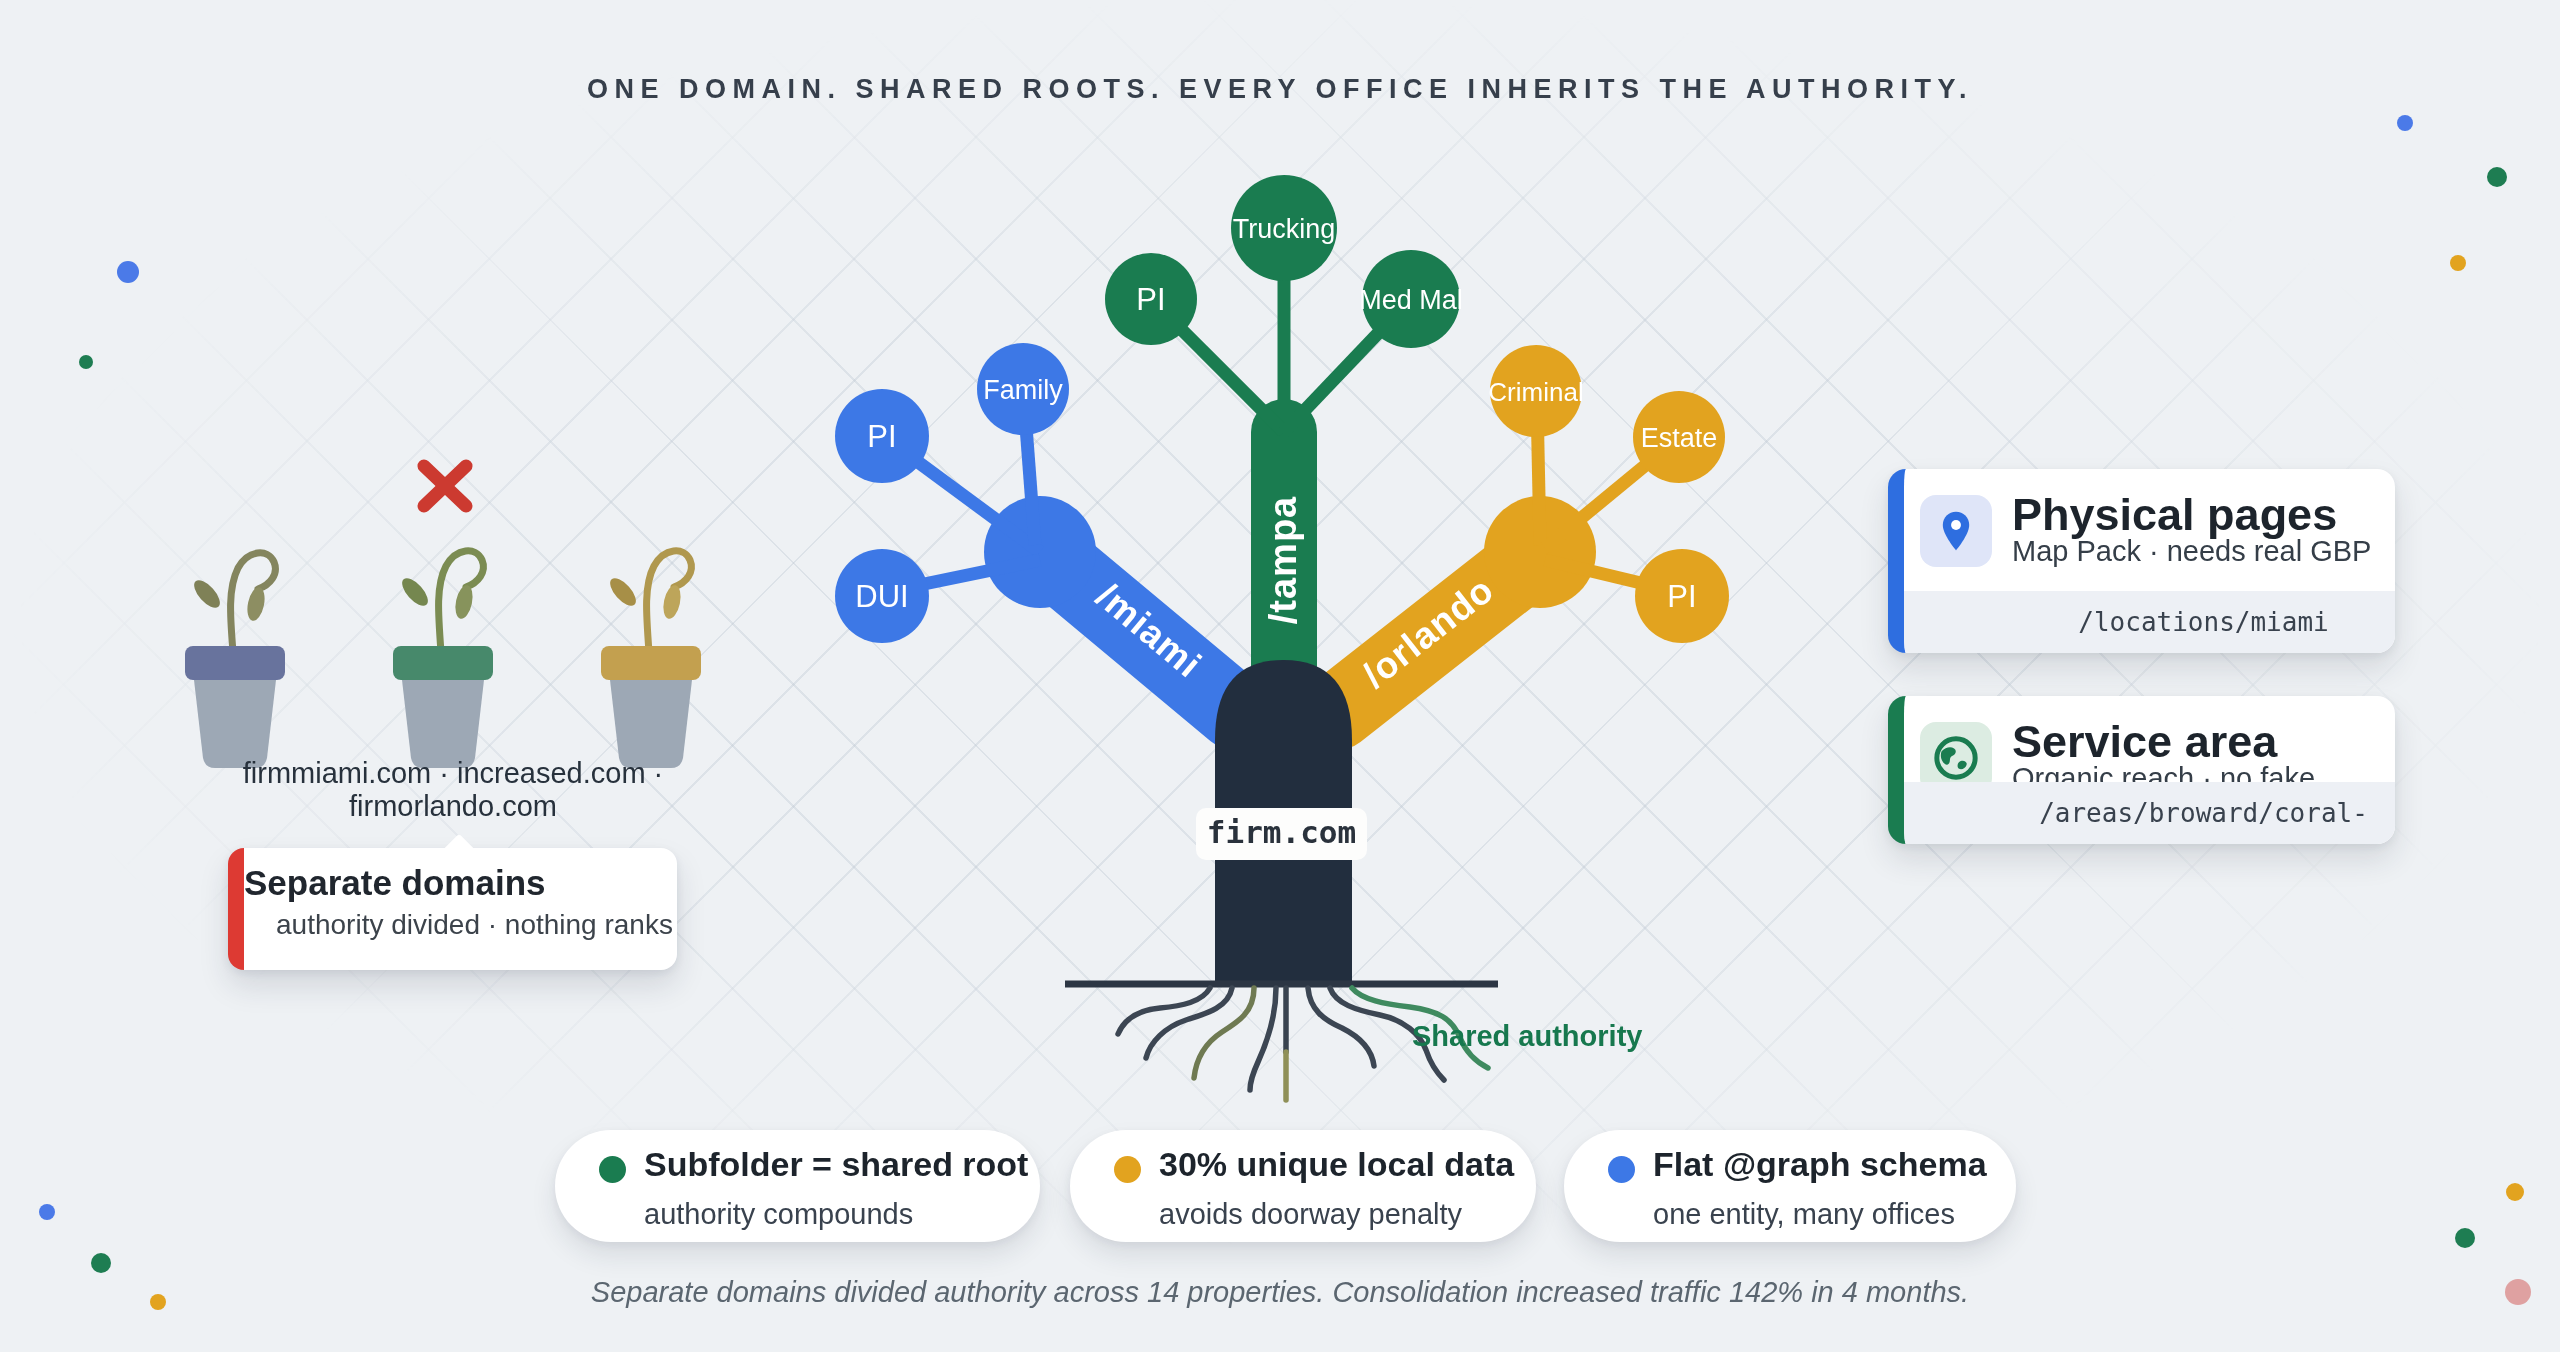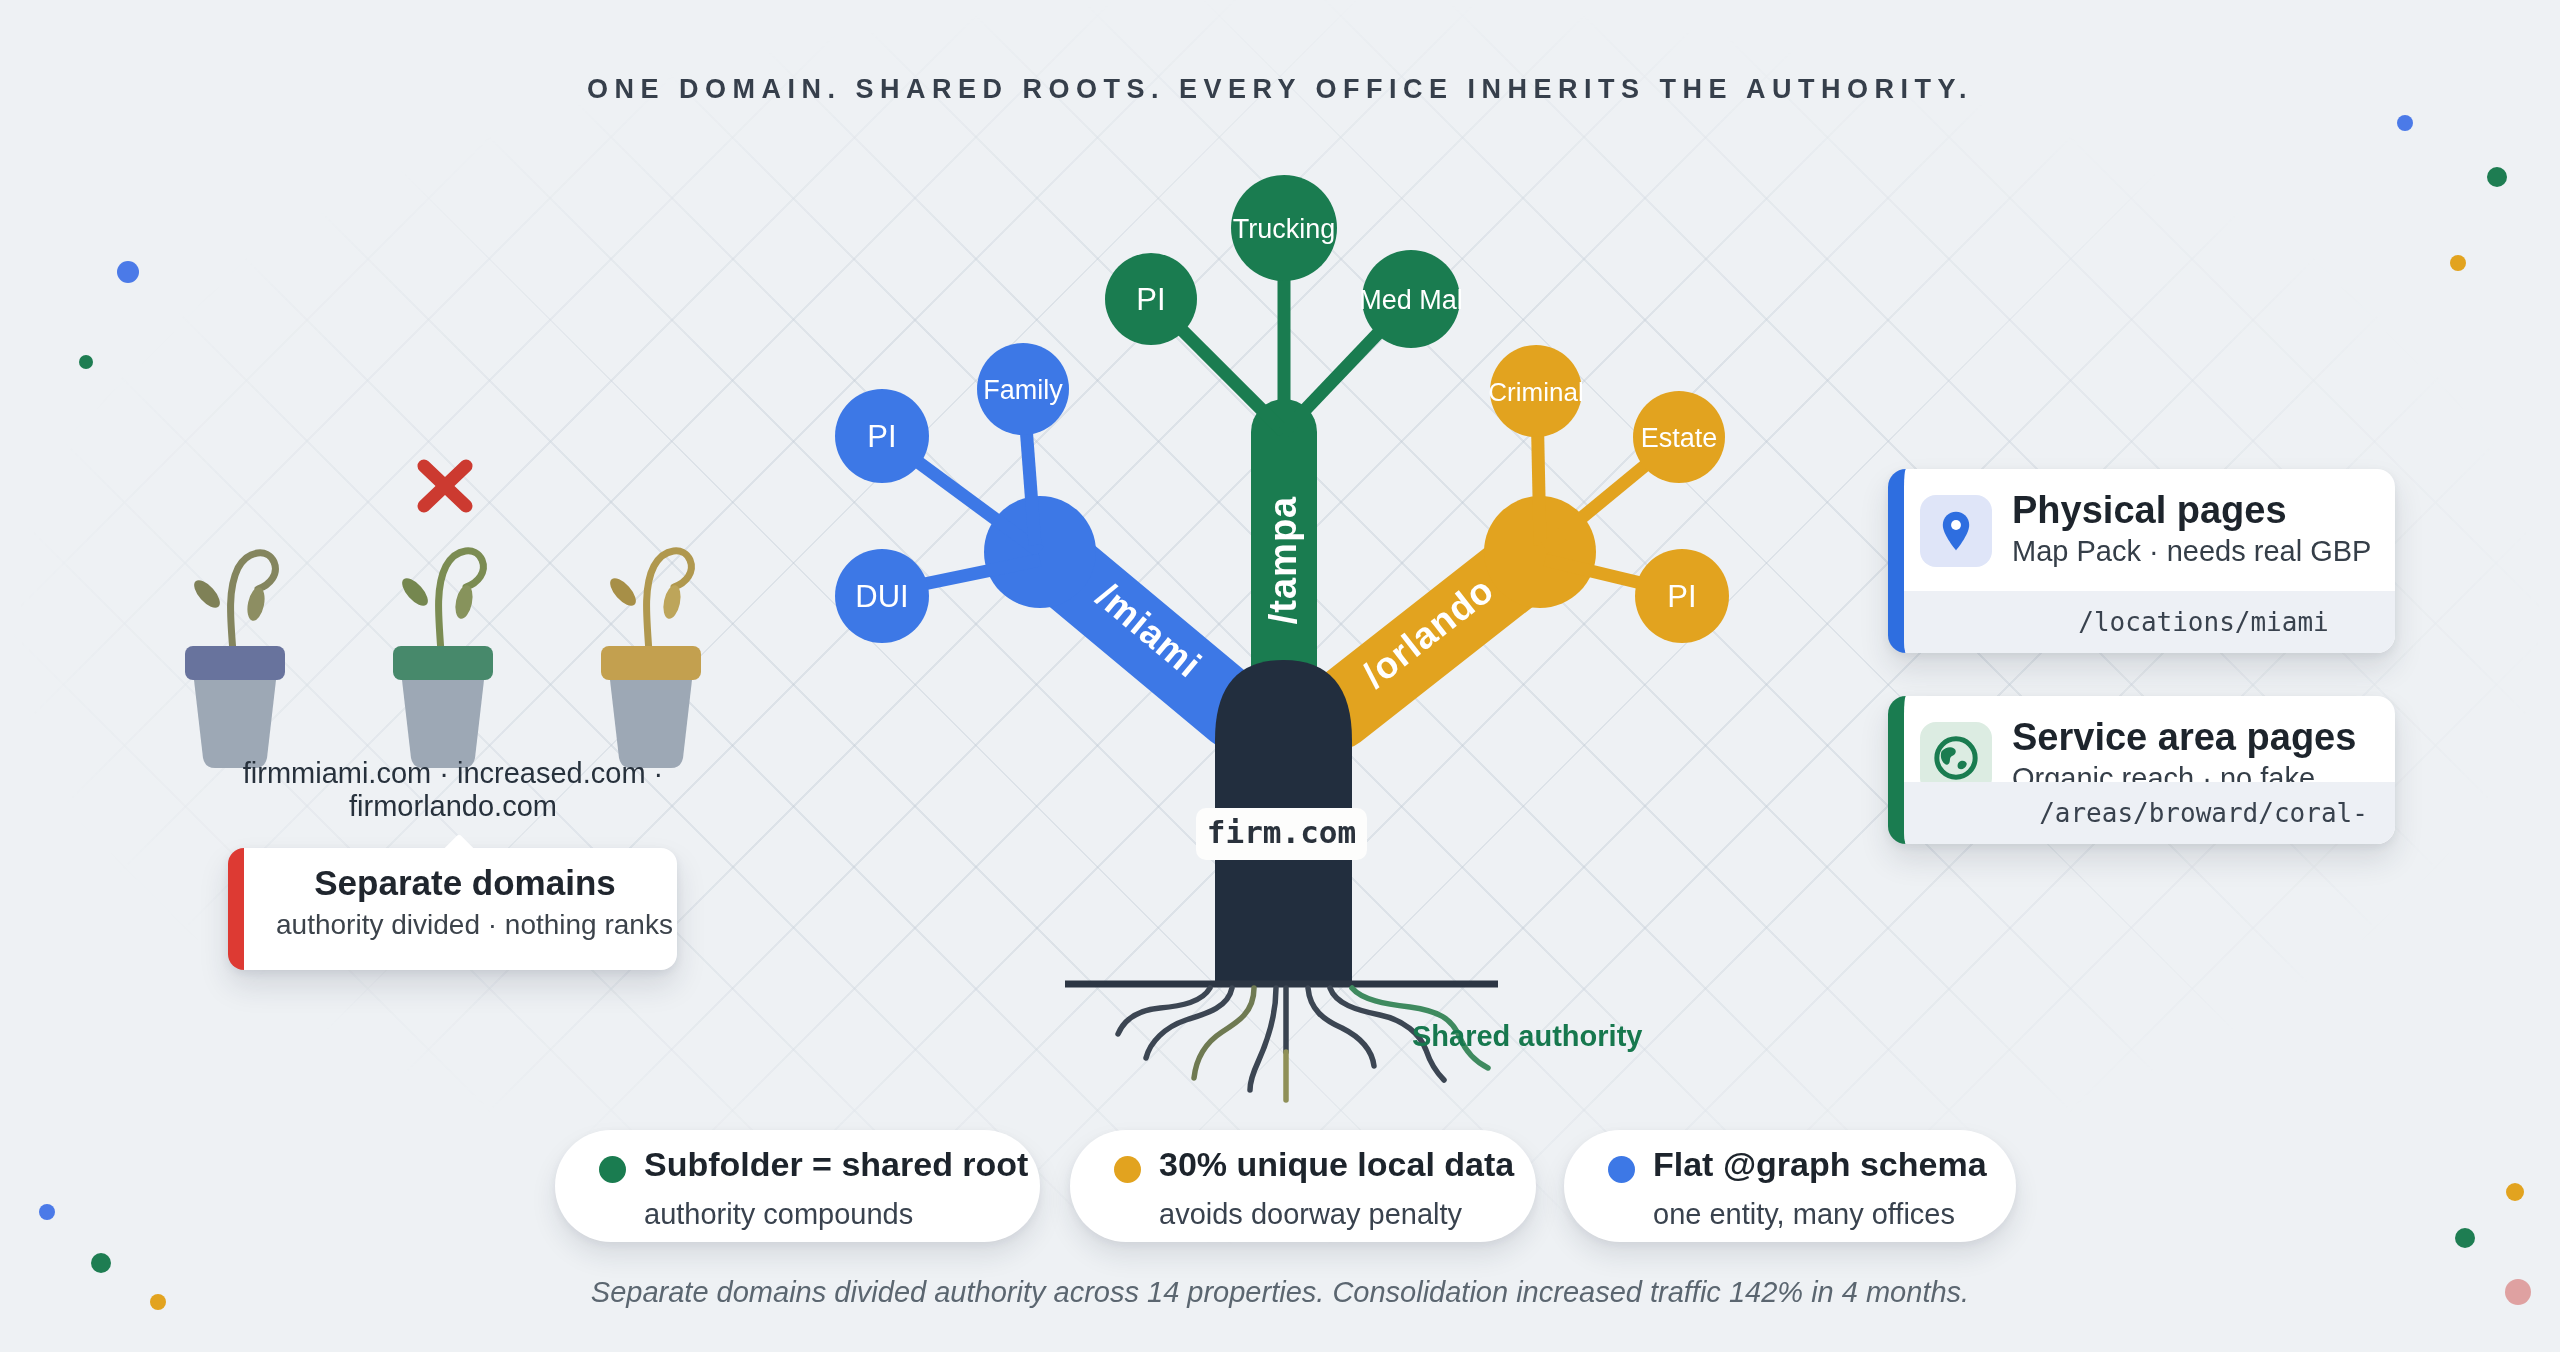--- a/index.html
+++ b/index.html
@@ -16,30 +16,30 @@
   .page-title{position:absolute;top:74px;left:0;width:100%;text-align:center;
     font-size:27px;font-weight:700;letter-spacing:6.5px;color:#363f4b;}
   .tree-svg{position:absolute;left:0;top:0;}
   .domains-caption{position:absolute;left:142px;top:757px;width:622px;text-align:center;
     font-size:29px;color:#27313c;}
   .callout{position:absolute;left:228px;top:848px;width:449px;height:122px;background:#fff;
     border-left:16px solid #dd3a33;border-radius:16px;box-sizing:border-box;
     box-shadow:0 16px 30px rgba(30,42,60,.13),0 3px 8px rgba(30,42,60,.08);}
   .callout .notch{position:absolute;left:202px;top:-9px;width:26px;height:26px;background:#fff;
     transform:rotate(45deg);border-radius:4px;}
-  .callout-title{position:relative;margin-top:15px;text-align:center;font-size:35px;font-weight:700;color:#20262e;padding-left:9px;}
+  .callout-title{position:relative;margin-top:15px;text-align:left;font-size:35px;font-weight:700;color:#20262e;}
   .callout-sub{position:relative;margin-top:6px;text-align:center;font-size:28px;color:#3c434b;padding-left:28px;}
   .card{position:absolute;left:1888px;width:507px;background:#fff;border-radius:18px;
     border-left:16px solid #888;box-sizing:border-box;overflow:hidden;
     box-shadow:0 16px 30px rgba(30,42,60,.12),0 3px 8px rgba(30,42,60,.07);}
   .card-1{top:469px;height:184px;}
   .card-2{top:696px;height:148px;}
   .card .tile{position:absolute;left:16px;top:26px;width:72px;height:72px;border-radius:16px;
     display:flex;align-items:center;justify-content:center;}
-  .card-title{position:absolute;left:108px;top:20px;font-size:38px;font-weight:700;color:#1d242c;}
+  .card-title{position:absolute;left:108px;top:20px;font-size:45px;font-weight:700;color:#1d242c;}
   .card-sub{position:absolute;left:108px;top:66px;font-size:29px;color:#353e48;}
   .card-path{position:absolute;left:0;right:0;bottom:0;height:62px;background:#edf0f5;
     line-height:62px;padding-left:108px;font-family:"DejaVu Sans Mono",monospace;
     font-size:26px;color:#39424e;text-align:center;}
   .pill{position:absolute;top:1130px;height:112px;background:#fff;border-radius:56px;
     box-sizing:border-box;display:flex;align-items:flex-start;padding:16px 0 0 44px;
     box-shadow:0 14px 26px rgba(30,42,60,.10),0 3px 8px rgba(30,42,60,.06);}
   .pill-1{left:555px;width:485px;}
   .pill-2{left:1070px;width:466px;}
   .pill-3{left:1564px;width:452px;}

